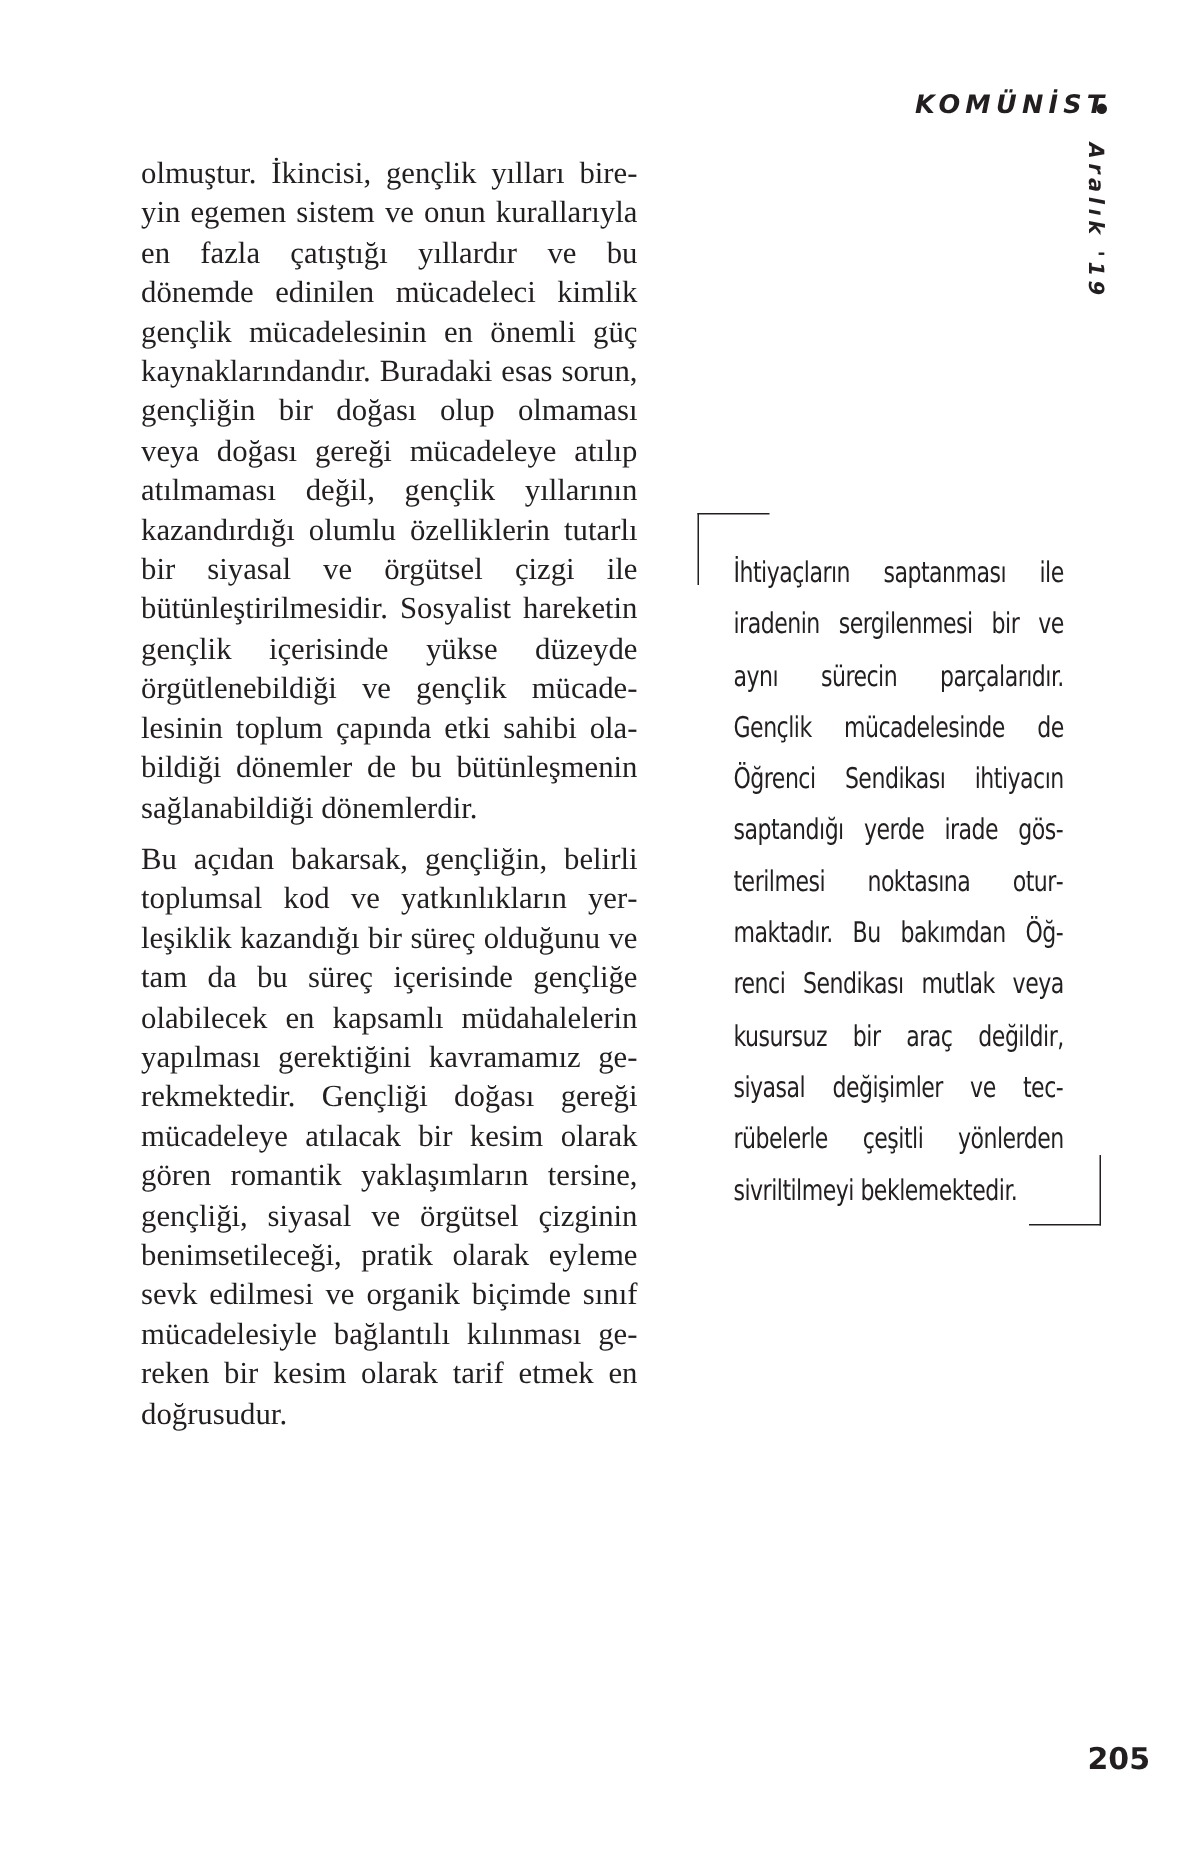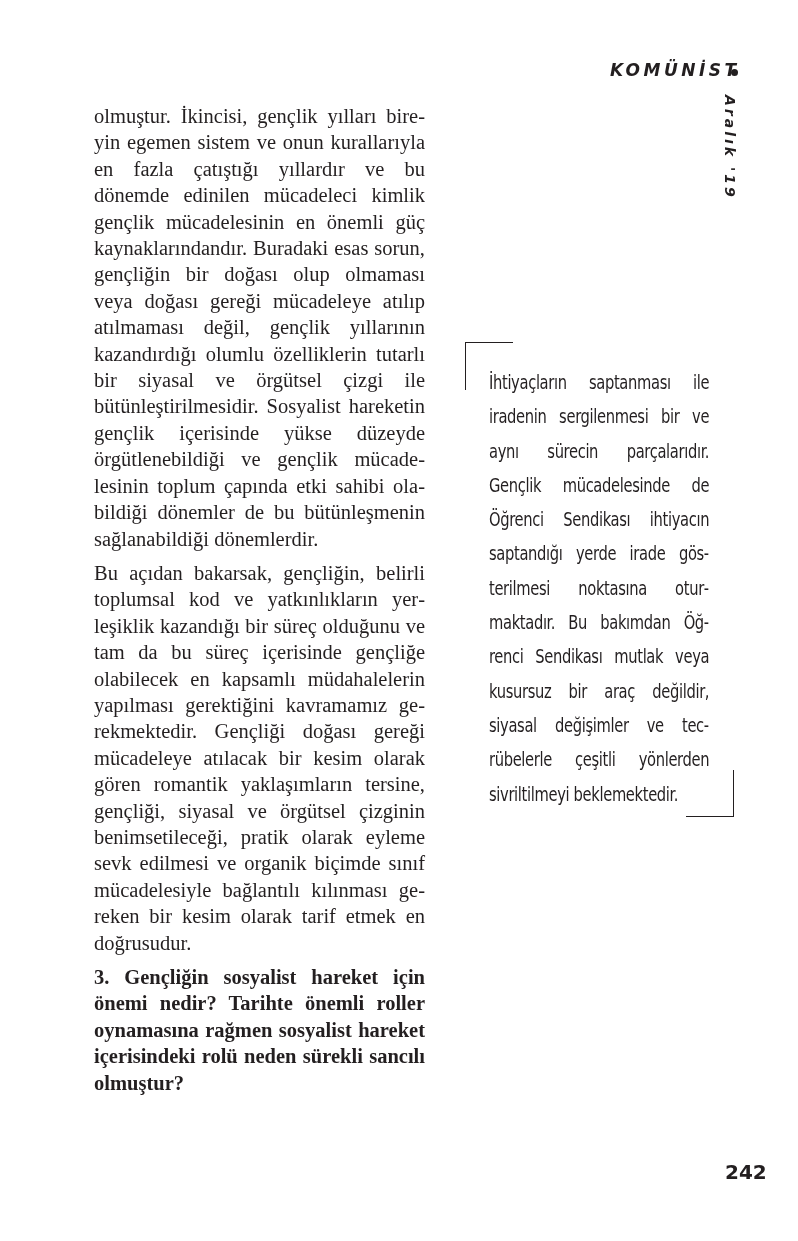--- a/index.html
+++ b/index.html
@@ -49,22 +49,21 @@
 </head>
 <body>
 
 <div class="masthead">KOMÜNİST</div>
 <div class="dot"></div>
 <div class="issue">Aralık '19</div>
 
 <div class="main-col">
   <p>olmuştur. İkincisi, gençlik yılları bire­yin egemen sistem ve onun kuralla­rıyla en fazla çatıştığı yıllardır ve bu dönemde edinilen mücadeleci kimlik gençlik mücadelesinin en önemli güç kaynaklarındandır. Buradaki esas so­run, gençliğin bir doğası olup olma­ması veya doğası gereği mücadeleye atılıp atılmaması değil, gençlik yılla­rının kazandırdığı olumlu özelliklerin tutarlı bir siyasal ve örgütsel çizgi ile bütünleştirilmesidir. Sosyalist hareke­tin gençlik içerisinde yükse düzeyde örgütlenebildiği ve gençlik mücade­lesinin toplum çapında etki sahibi ola­bildiği dönemler de bu bütünleşme­nin sağlanabildiği dönemlerdir.</p>
   <p>Bu açıdan bakarsak, gençliğin, belirli toplumsal kod ve yatkınlıkların yer­leşiklik kazandığı bir süreç olduğunu ve tam da bu süreç içerisinde gençliğe olabilecek en kapsamlı müdahalelerin yapılması gerektiğini kavramamız ge­rekmektedir. Gençliği doğası gereği mücadeleye atılacak bir kesim olarak gören romantik yaklaşımların tersine, gençliği, siyasal ve örgütsel çizginin benimsetileceği, pratik olarak eyleme sevk edilmesi ve organik biçimde sınıf mücadelesiyle bağlantılı kılınması ge­reken bir kesim olarak tarif etmek en doğrusudur.</p>
-  <p class="question">3. Gençliğin sosyalist hareket için önemi nedir? Tarihte önemli roller oynamasına rağmen sosyalist hare­ket içerisindeki rolü neden sürekli sancılı olmuştur?</p>
 </div>
 
 <div class="bracket-tl-h"></div>
 <div class="bracket-tl-v"></div>
 <div class="pullquote">İhtiyaçların saptanması ile iradenin sergilenmesi bir ve aynı sürecin parçalarıdır. Gençlik mücadelesinde de Öğrenci Sendikası ihtiyacın saptandığı yerde irade gös­terilmesi noktasına otur­maktadır. Bu bakımdan Öğ­renci Sendikası mutlak veya kusursuz bir araç değildir, siyasal değişimler ve tec­rübelerle çeşitli yönlerden sivriltilmeyi beklemektedir.</div>
 <div class="bracket-br-h"></div>
 <div class="bracket-br-v"></div>
 
-<div class="page-number">242</div>
+<div class="page-number">205</div>
 
 </body></html>

